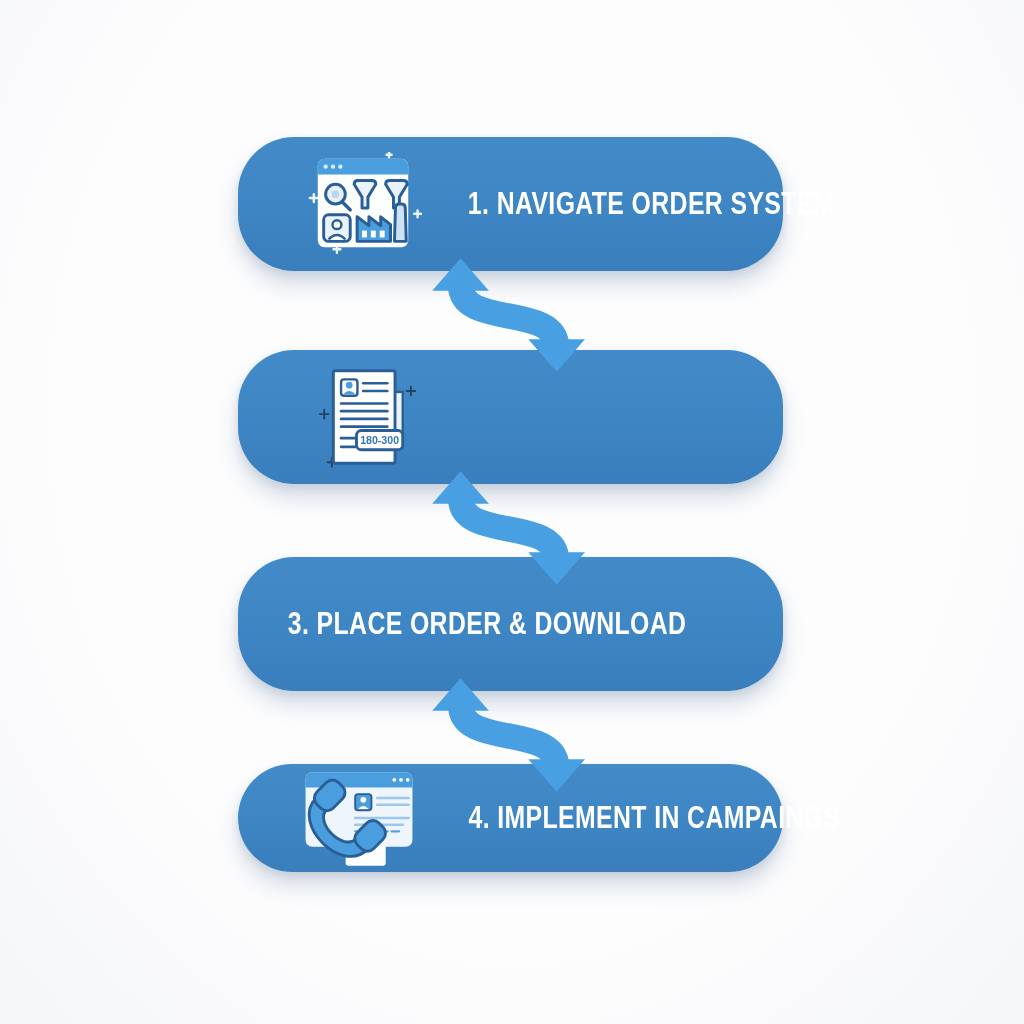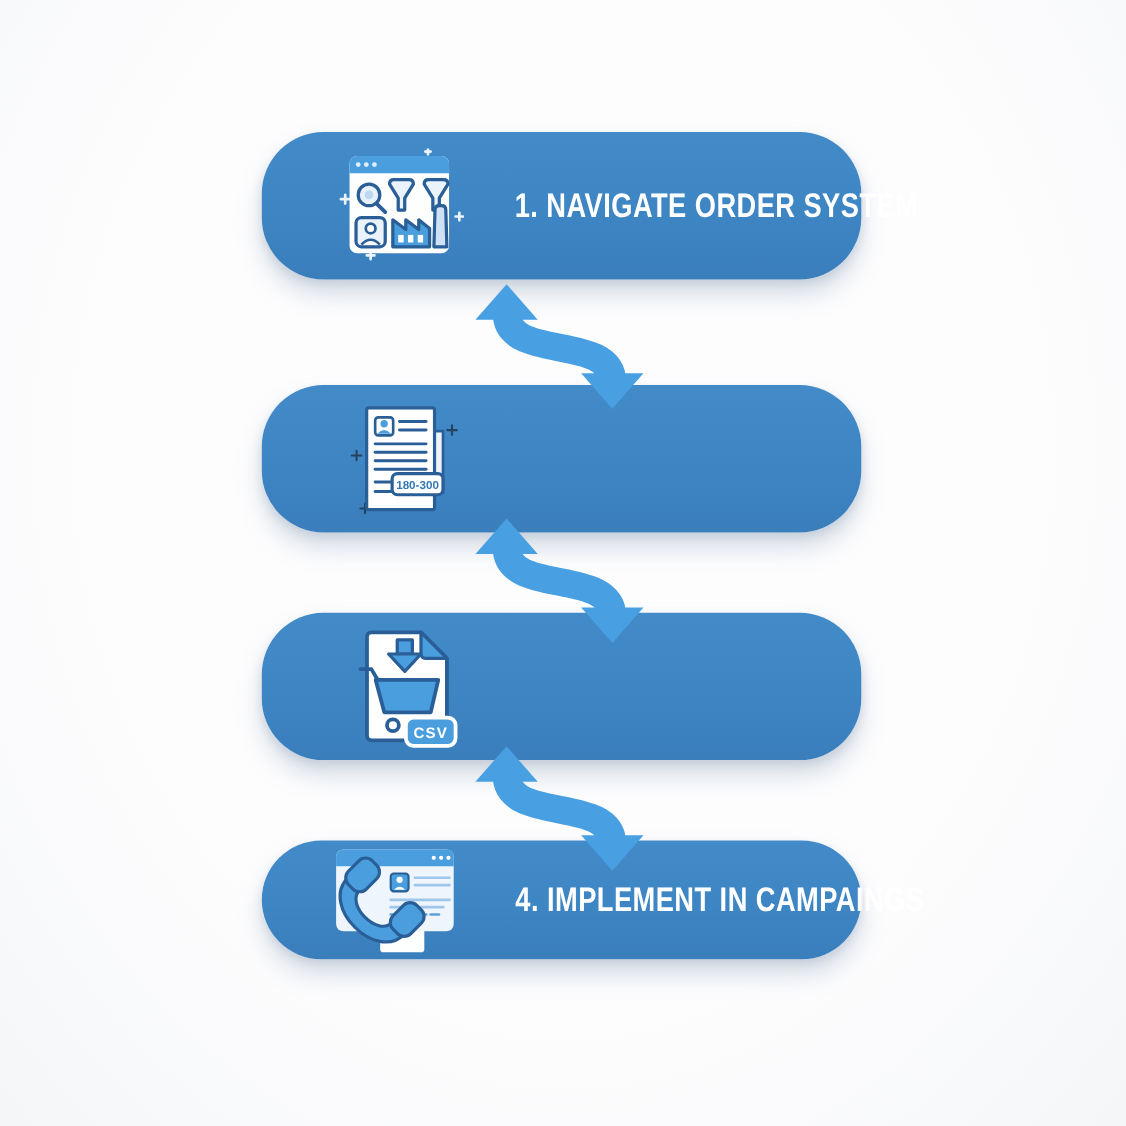--- a/index.html
+++ b/index.html
@@ -31,21 +31,21 @@
   }
   .connector .head{fill:var(--color-arrow,#48a0e2);}
   .connector .curve{stroke:var(--color-arrow,#48a0e2);stroke-width:25;fill:none;}
   svg{display:block;}
 </style>
 </head>
 <body>
 
 <div class="canvas">
 
-  <section class="pill" style="top:120px">
+  <section class="pill" style="top:137px">
     <div class="icon-wrap">
       <svg width="118" height="104" viewBox="0 0 120 104">
 
         <g stroke="#ffffff" stroke-width="2.5" stroke-linecap="round" opacity=".9">
           <path d="M6,46 h8 M10,42 v8"></path>
           <path d="M112,62 h7 M115.5,58.5 v7"></path>
           <path d="M30,98 h7 M33.5,94.5 v7"></path>
           <path d="M84,2 h5 M86.5,-0.5 v5"></path>
         </g>
 
@@ -135,43 +135,22 @@
     </div>
   </section>
 
   <svg class="connector" style="top:471px" viewBox="0 0 170 112">
     <polygon class="head" points="45,0 73,32 17,32"></polygon>
     <path class="curve" d="M45,26 C45,70 140,44 140,88"></path>
     <polygon class="head" points="140,112 112,80 168,80"></polygon>
   </svg>
 
   <section class="pill" style="top:557px">
-    <div class="icon-wrap">
-      <svg width="108" height="114" viewBox="0 0 110 116">
-
-        <path d="M24,8 H70 L94,32 V104 a4,4 0 0 1 -4,4 H24 a4,4 0 0 1 -4,-4 V12 a4,4 0 0 1 4,-4 Z" fill="#ffffff" stroke="#2a5e96" stroke-width="3.5" stroke-linejoin="round"></path>
-        <path d="M70,8 L94,32 H74 a4,4 0 0 1 -4,-4 Z" fill="#4a9ede" stroke="#2a5e96" stroke-width="3" stroke-linejoin="round"></path>
-
-        <g stroke="#2a5e96" stroke-width="3" stroke-linejoin="round">
-          <rect x="48" y="15" width="14" height="13" fill="#4a9ede"></rect>
-          <polygon points="40,28 70,28 55,44" fill="#4a9ede"></polygon>
-        </g>
-
-        <g>
-          <path d="M30,52 L24,42 H14" fill="none" stroke="#2a5e96" stroke-width="3.5" stroke-linecap="round"></path>
-          <polygon points="28,52 86,52 79,82 36,82" fill="#4a9ede" stroke="#2a5e96" stroke-width="3.5" stroke-linejoin="round"></polygon>
-          <circle cx="44" cy="94" r="5.5" fill="#ffffff" stroke="#2a5e96" stroke-width="3.5"></circle>
-          <circle cx="71" cy="94" r="5.5" fill="#ffffff" stroke="#2a5e96" stroke-width="3.5"></circle>
-        </g>
-
-        <g>
-          <rect x="56" y="87" width="46" height="26" rx="7" fill="#4a9ede" stroke="#ffffff" stroke-width="3.5"></rect>
-          <text x="79" y="106" text-anchor="middle" font-size="14" font-weight="bold" fill="#ffffff" letter-spacing="1">CSV</text>
-        </g>
-      </svg>
+    <div class="step-label">
+      <span class="condense">3. PLACE ORDER &amp; DOWNLOAD</span>
     </div>
   </section>
 
   <svg class="connector" style="top:678px" viewBox="0 0 170 112">
     <polygon class="head" points="45,0 73,32 17,32"></polygon>
     <path class="curve" d="M45,26 C45,70 140,44 140,88"></path>
     <polygon class="head" points="140,112 112,80 168,80"></polygon>
   </svg>
 
   <section class="pill" style="top:764px;height:108px">

